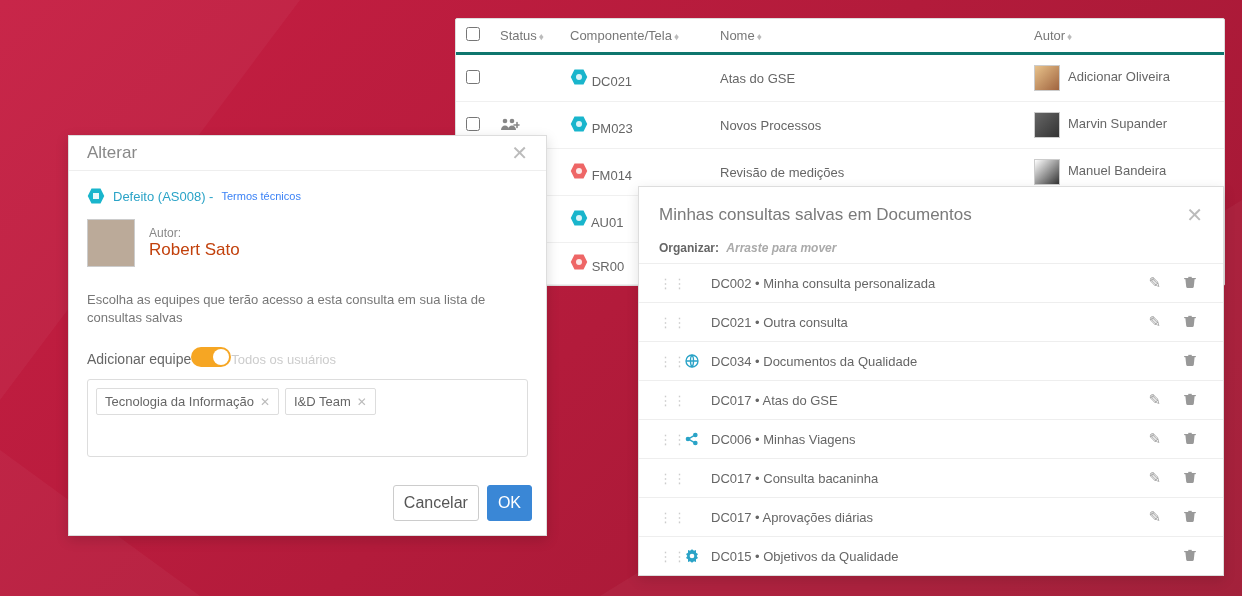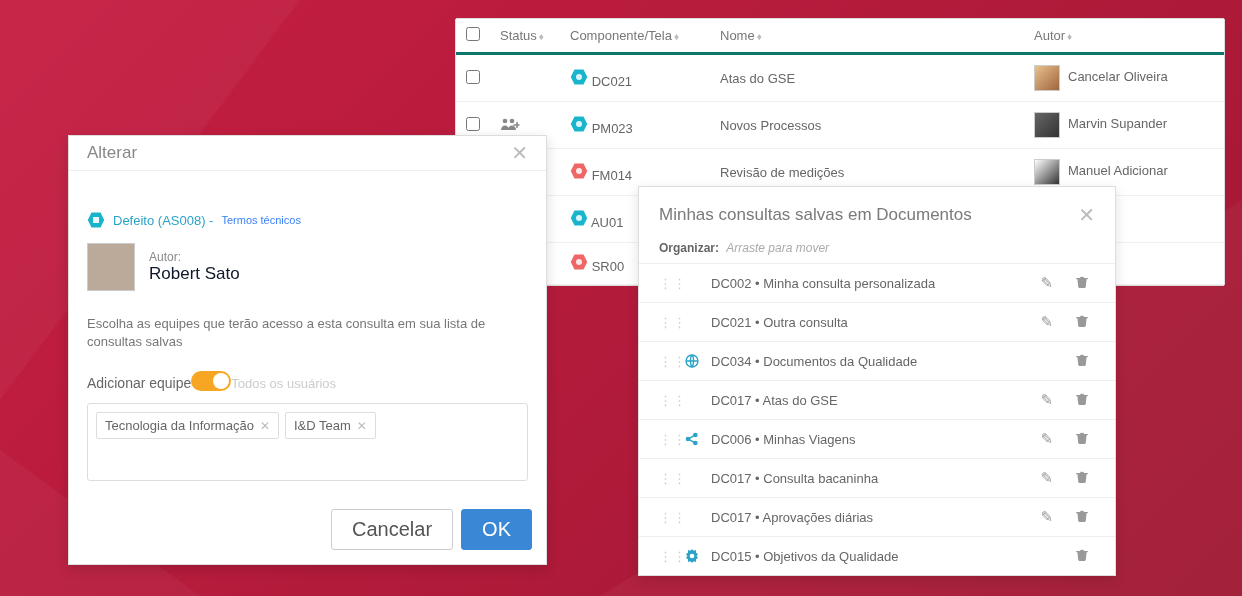--- a/index.html
+++ b/index.html
@@ -62,28 +62,28 @@
   box-shadow: 0 4px 12px rgba(0,0,0,0.15);
 }
 .dialog-alterar .dlg-head {
   display:flex; justify-content:space-between; align-items:center;
   padding: 5px 18px;
   border-bottom: 1px solid #eee;
 }
 .dialog-alterar .dlg-title { font-size: 17px; color: #888; }
 .close-x { color:#bbb; font-size:20px; cursor:pointer; user-select:none; }
 .dialog-alterar .dlg-body { padding: 16px 18px 18px 18px; }
-.def-line { display:flex; align-items:center; gap:8px; margin-bottom: 14px; margin-top: 24px; }
+.def-line { display:flex; align-items:center; gap:8px; margin-bottom: 14px; }
 .def-line .hex svg { width:20px; height:20px; }
 .def-line .def-label { color:#2aa3c7; font-size:13px; }
 .def-line .def-title { color:#3b82f6; font-size:11px; }
 .author-row { display:flex; align-items:center; gap:14px; margin-bottom:24px; }
 .author-row .ava-big { width:48px; height:48px; background:#ba9; border:1px solid #ccc; }
 .author-row .auth-label { font-size:12px; color:#888; }
-.author-row .auth-name { font-size:17px; color:#0f172a; }
+.author-row .auth-name { font-size:17px; color:#c2410c; }
 .helper { font-size:13px; color:#777; margin-bottom:20px; line-height:1.4; }
 .add-team-row { display:flex; align-items:flex-end; gap:0; margin-bottom:12px; font-size:14px; color:#666;}
 .toggle {
   width:40px; height:20px; background:#f6a623; border-radius:10px; position:relative; cursor:pointer;
 }
 .toggle::after {
   content:''; position:absolute; right:2px; top:2px; width:16px; height:16px;
   background:#fff; border-radius:50%;
 }
 .all-users { color:#ccc; font-size:13px; }
@@ -91,41 +91,41 @@
   border:1px solid #ddd; border-radius:3px; padding:8px; min-height:78px;
 }
 .tag {
   display:inline-flex; align-items:center; gap:6px;
   border:1px solid #ddd; border-radius:2px; padding:5px 8px;
   font-size:13px; color:#666; margin-right:6px;
 }
 .tag .tag-x { color:#bbb; font-size:12px; cursor:pointer; }
 .dlg-footer { display:flex; justify-content:flex-end; gap:8px; padding: 10px 14px 14px; }
 .btn {
-  padding:8px 20px; font-size:20px; border-radius:3px; cursor:pointer;
+  padding:8px 10px; font-size:16px; border-radius:3px; cursor:pointer;
   border:1px solid #ccc; background:#fff; color:#555;
 }
 .btn-primary { background:#3a87d6; color:#fff; border-color:#3a87d6; }
 
 
 .panel-queries {
   position: absolute;
   left: 638px; top: 186px;
-  width: 478px;
+  width: 586px;
   background: #fff;
   border: 1px solid #ddd;
   box-shadow: 0 4px 12px rgba(0,0,0,0.12);
 }
 .panel-queries .pq-head {
   display:flex; justify-content:space-between; align-items:center;
   padding: 16px 20px 10px;
 }
 .panel-queries .pq-title { font-size: 17px; color: #7a7a7a; }
 .pq-sub { font-size:12px; color:#666; padding: 4px 20px 8px; font-weight:bold; }
-.pq-sub .hint { color:#aaa; font-style:italic; font-weight:normal; margin-left:4px; }
+.pq-sub .hint { color:#aaa; font-style:italic; font-weight:bold; margin-left:4px; }
 .q-list { }
 .q-item {
   display:flex; align-items:center;
   padding: 10px 20px;
   border-top:1px solid #eee;
   gap:10px;
   font-size:13px; color:#666;
 }
 .q-item .drag { color:#ccc; font-size:13px; letter-spacing:1px; cursor:move; width:14px; }
 .q-item .q-icon { width:18px; display:inline-flex; justify-content:center; color:#2aa3c7; }
@@ -163,21 +163,21 @@
         <tr>
           <td><input type="checkbox" style=""></td>
           <td></td>
           <td><span class="hex">
               <svg viewBox="0 0 24 24">
                 <polygon points="6,2 18,2 23,12 18,22 6,22 1,12" fill="#19b5cc"></polygon>
                 <circle cx="12" cy="12" r="4" fill="#fff" opacity="0.85"></circle>
               </svg>
             </span> <span>DC021</span></td>
           <td>Atas do GSE</td>
-          <td><span class="avatar av1"></span><span>Cancelar Oliveira</span></td>
+          <td><span class="avatar av1"></span><span>Adicionar Oliveira</span></td>
         </tr>
         <tr>
           <td><input type="checkbox" style=""></td>
           <td><span class="status-shared"><svg width="20" height="14" viewBox="0 0 20 14">
                 <circle cx="5" cy="4" r="2.3" fill="#888"></circle>
                 <circle cx="12" cy="4" r="2.3" fill="#888"></circle>
                 <path d="M1 13c0-3 2-4.5 4-4.5s4 1.5 4 4.5" fill="#888"></path>
                 <path d="M8 13c0-3 2-4.5 4-4.5s4 1.5 4 4.5" fill="#888"></path>
                 <path d="M14 8h5M17 5.5v5" stroke="#888" stroke-width="1.6" stroke-linecap="round"></path>
               </svg></span></td>
@@ -193,21 +193,21 @@
         <tr>
           <td><input type="checkbox" style=""></td>
           <td></td>
           <td><span class="hex">
               <svg viewBox="0 0 24 24">
                 <polygon points="6,2 18,2 23,12 18,22 6,22 1,12" fill="#e66"></polygon>
                 <circle cx="12" cy="12" r="4" fill="#fff" opacity="0.85"></circle>
               </svg>
             </span> <span>FM014</span></td>
           <td>Revisão de medições</td>
-          <td><span class="avatar av3"></span><span>Manuel Adicionar</span></td>
+          <td><span class="avatar av3"></span><span>Manuel Bandeira</span></td>
         </tr>
         <tr>
           <td><input type="checkbox" style=""></td>
           <td></td>
           <td><span class="hex">
               <svg viewBox="0 0 24 24">
                 <polygon points="6,2 18,2 23,12 18,22 6,22 1,12" fill="#19b5cc"></polygon>
                 <circle cx="12" cy="12" r="4" fill="#fff" opacity="0.85"></circle>
               </svg>
             </span> <span>AU01</span></td>

